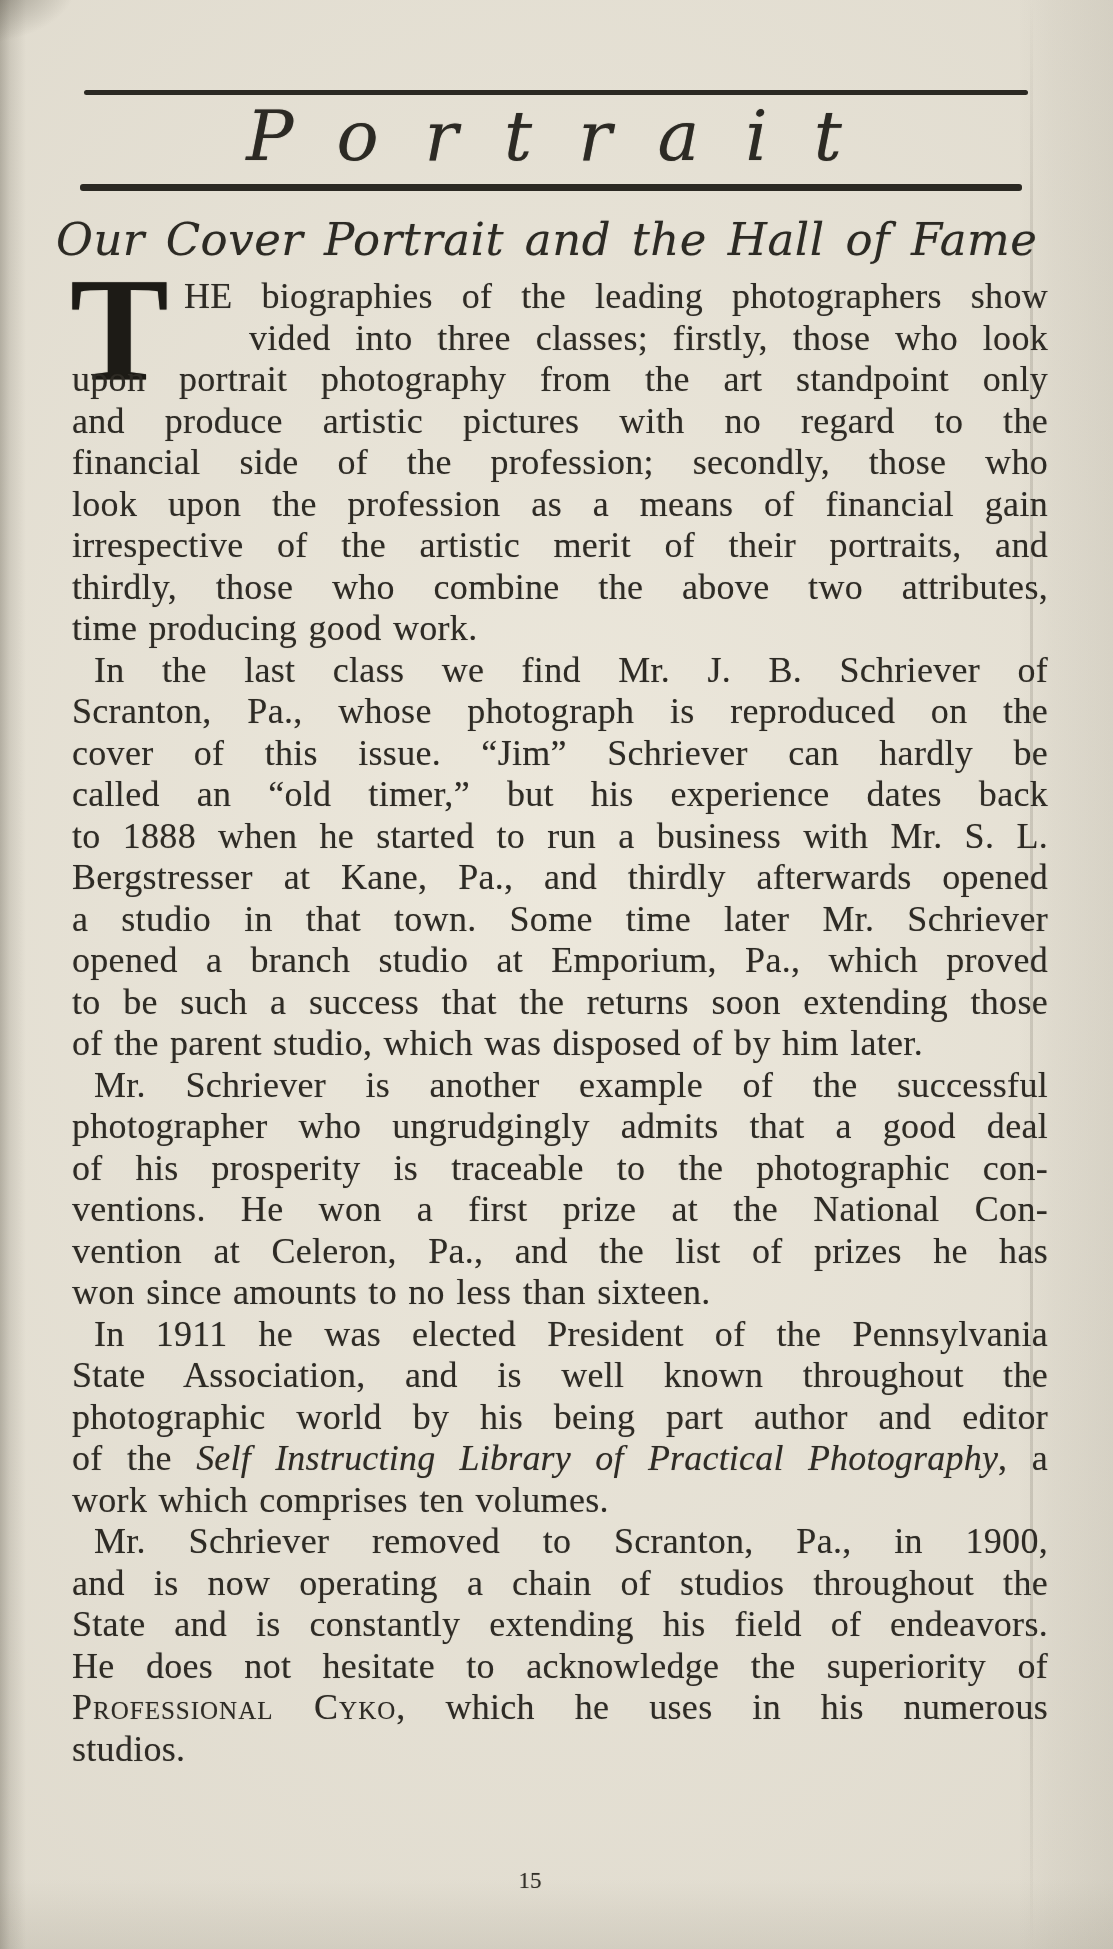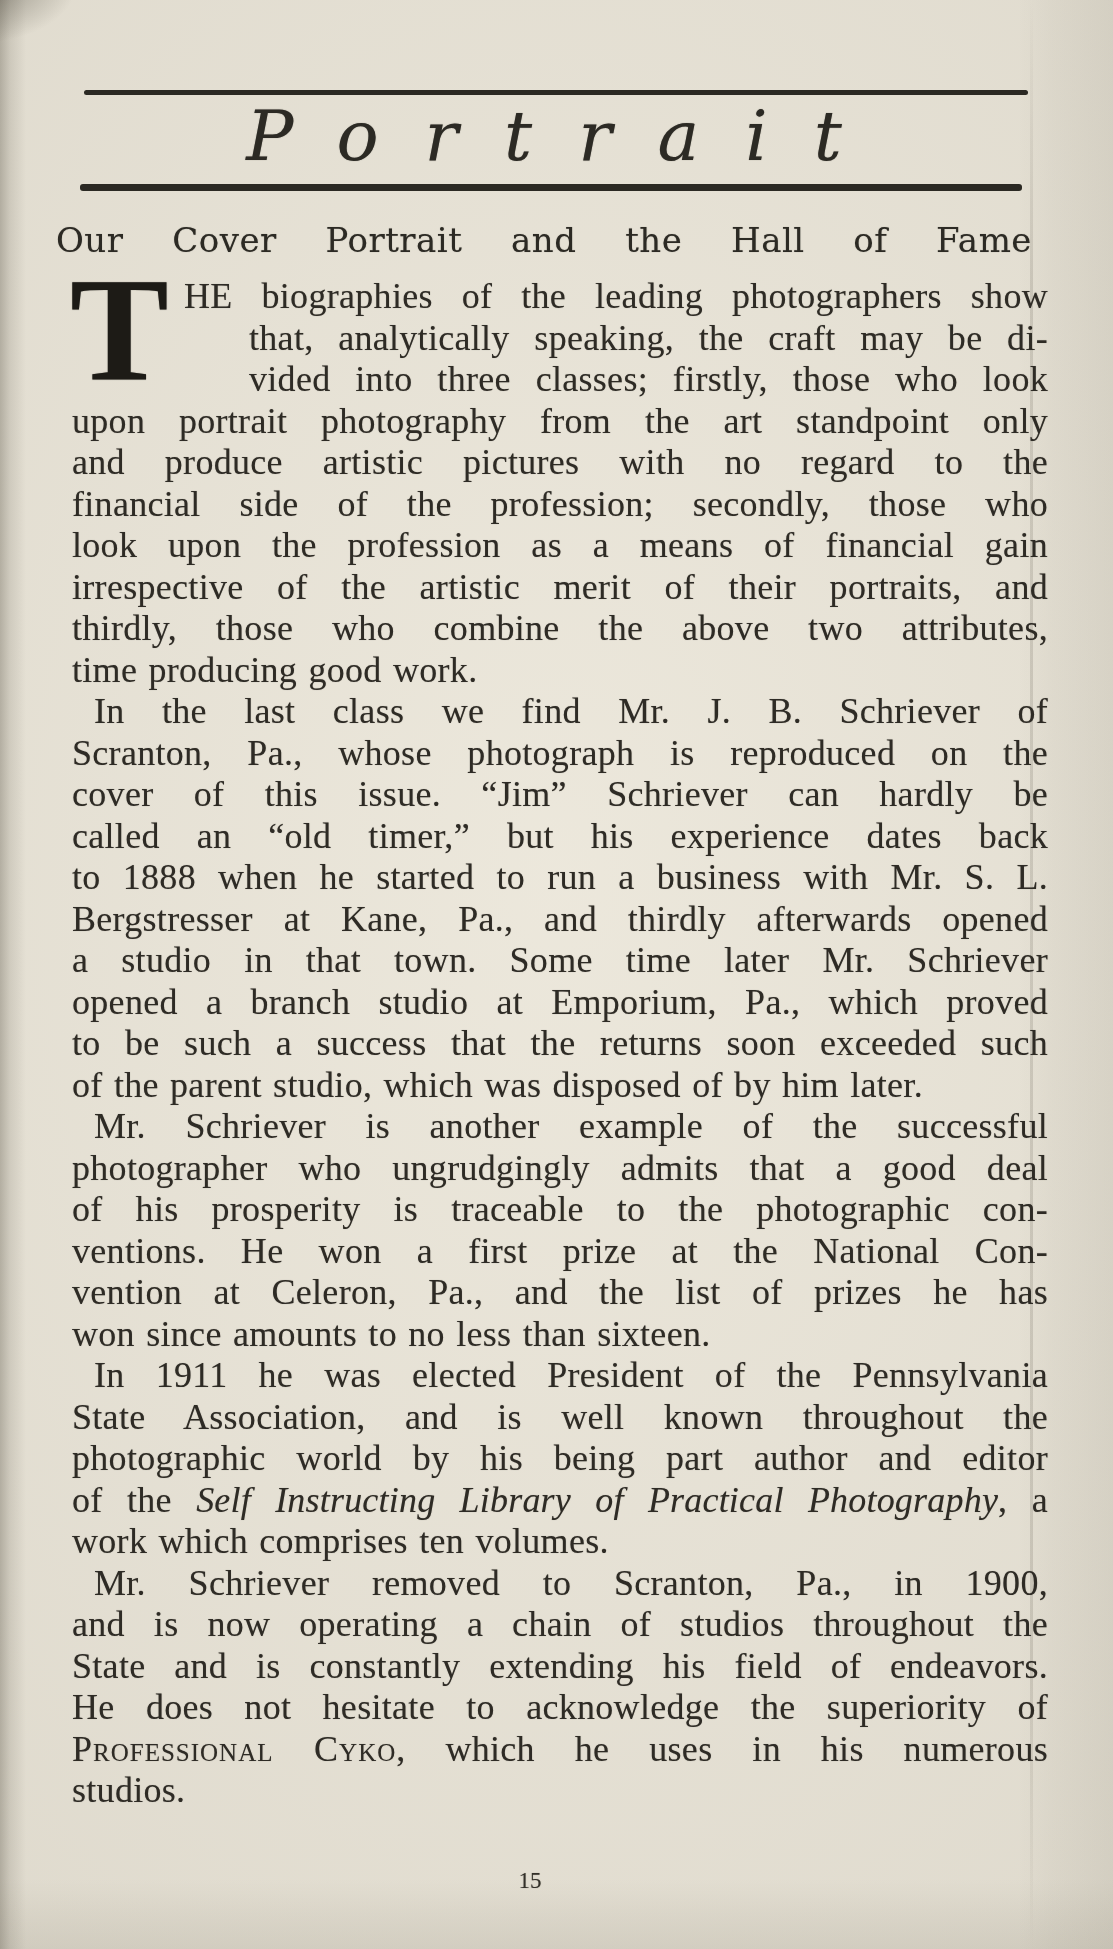--- a/index.html
+++ b/index.html
@@ -27,22 +27,22 @@
   .rule-bottom{left:80px;top:184px;width:942px;height:7px;}
   .masthead-title{
     position:absolute;left:56px;top:96px;width:976px;margin:0;
     font-family:"DejaVu Serif", serif;font-style:italic;font-weight:500;
     font-size:70px;line-height:80px;letter-spacing:46px;padding-left:0;
     text-indent:46px;text-align:center;white-space:nowrap;
     color:#2c2a24;text-shadow:0 0 1px rgba(44,42,36,.5);
   }
   .article-title{
     position:absolute;left:56px;top:212px;width:976px;margin:0;
-    font-family:"DejaVu Serif", serif;font-weight:normal;
-    font-size:34px;line-height:56px;
+    font-family:"DejaVu Serif", serif;font-style:italic;font-weight:normal;
+    font-size:45px;line-height:56px;
     text-align:justify;text-align-last:justify;
     color:#2c2a24;text-shadow:0 0 1px rgba(44,42,36,.4);
     white-space:nowrap;letter-spacing:.5px;word-spacing:6px;
   }
   .drop-cap{
     position:absolute;left:70px;top:256px;
     font-family:"Liberation Serif", serif;font-weight:bold;
     font-size:148px;line-height:1;
     color:var(--dropink,#1d1b16);
     text-shadow:0 0 1px rgba(29,27,22,.6);
@@ -81,40 +81,39 @@
     <div class="rule rule-bottom"></div>
   </header>
 
   <h2 class="article-title">Our Cover Portrait and the Hall of Fame</h2>
 
   <div class="drop-cap">T</div>
 
   <main class="article-body">
       <div class="para">
         <div class="line dc-first">HE biographies of the leading photographers show</div>
-        <div class="line dc-wrap">that, analytically speaking, the craft may be di-</div>
         <div class="line dc-wrap">vided into three classes; firstly, those who look</div>
         <div class="line">upon portrait photography from the art standpoint only</div>
         <div class="line">and produce artistic pictures with no regard to the</div>
         <div class="line">financial side of the profession; secondly, those who</div>
         <div class="line">look upon the profession as a means of financial gain</div>
         <div class="line">irrespective of the artistic merit of their portraits, and</div>
         <div class="line">thirdly, those who combine the above two attributes,</div>
         <div class="line last">time producing good work.</div>
       </div>
       <div class="para">
         <div class="line indent">In the last class we find Mr. J. B. Schriever of</div>
         <div class="line">Scranton, Pa., whose photograph is reproduced on the</div>
         <div class="line">cover of this issue. “Jim” Schriever can hardly be</div>
         <div class="line">called an “old timer,” but his experience dates back</div>
         <div class="line">to 1888 when he started to run a business with Mr. S. L.</div>
         <div class="line">Bergstresser at Kane, Pa., and thirdly afterwards opened</div>
         <div class="line">a studio in that town. Some time later Mr. Schriever</div>
         <div class="line">opened a branch studio at Emporium, Pa., which proved</div>
-        <div class="line">to be such a success that the returns soon exceeded such</div>
+        <div class="line">to be such a success that the returns soon extending those</div>
         <div class="line last">of the parent studio, which was disposed of by him later.</div>
       </div>
       <div class="para">
         <div class="line indent">Mr. Schriever is another example of the successful</div>
         <div class="line">photographer who ungrudgingly admits that a good deal</div>
         <div class="line">of his prosperity is traceable to the photographic con-</div>
         <div class="line">ventions. He won a first prize at the National Con-</div>
         <div class="line">vention at Celeron, Pa., and the list of prizes he has</div>
         <div class="line last">won since amounts to no less than sixteen.</div>
       </div>

